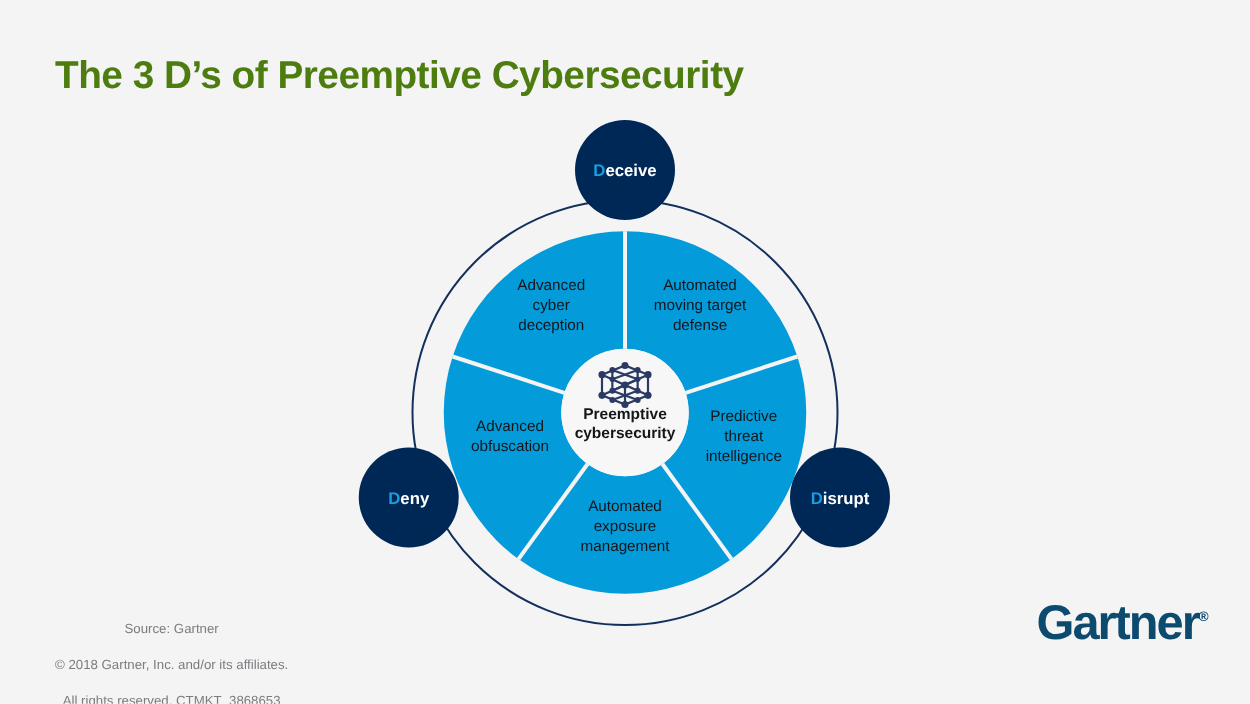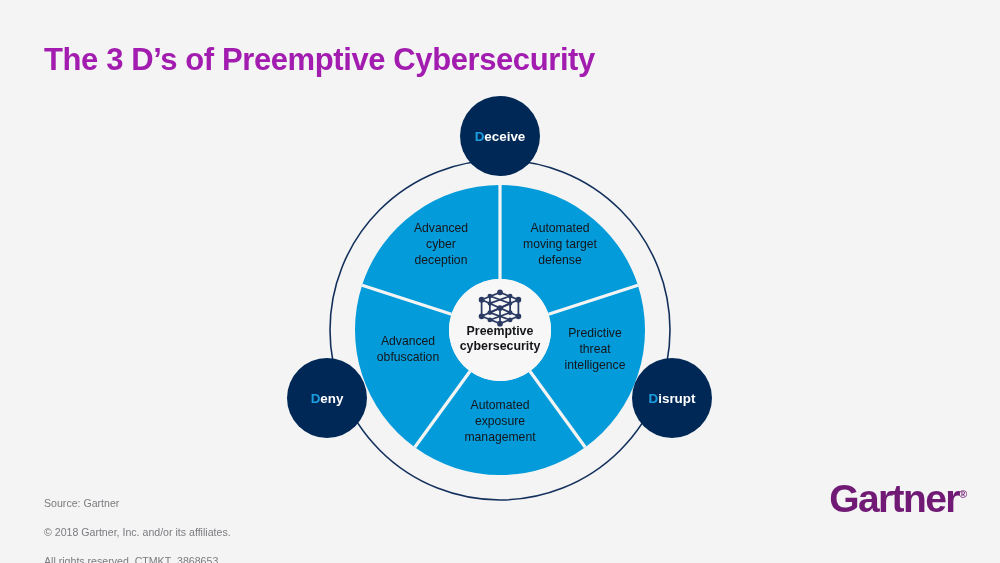--- a/index.html
+++ b/index.html
@@ -19,21 +19,21 @@
     width: 1000px;
     height: 563px;
   }
   
   #page-title {
     position: absolute;
     left: 44px;
     top: 42px;
     font-size: 31px;
     font-weight: bold;
-    color: #a21caf;
+    color: #4d7c0f;
     letter-spacing: -0.4px;
     white-space: nowrap;
   }
   
   #diagram {
     position: absolute;
     left: 300px;
     top: 80px;
     width: 420px;
     height: 430px;
@@ -65,27 +65,27 @@
   
   #source-note {
     position: absolute;
     left: 44px;
     top: 481px;
     font-size: 10.6px;
     line-height: 14.6px;
     color: #7b7b80;
     white-space: pre-line;
   }
-  #source-note div { white-space: nowrap; }
+  #source-note div { white-space: nowrap; text-align: center; }
   
   #gartner-logo {
     position: absolute;
     right: 33px;
     top: 479px;
-    color: #701a75;
+    color: #0c4a6e;
     font-family: "Liberation Sans", sans-serif;
     font-size: 39px;
     font-weight: bold;
     letter-spacing: -1.6px;
     line-height: 1;
   }
   #gartner-logo .reg {
     font-size: 11px;
     vertical-align: super;
     letter-spacing: 0;

